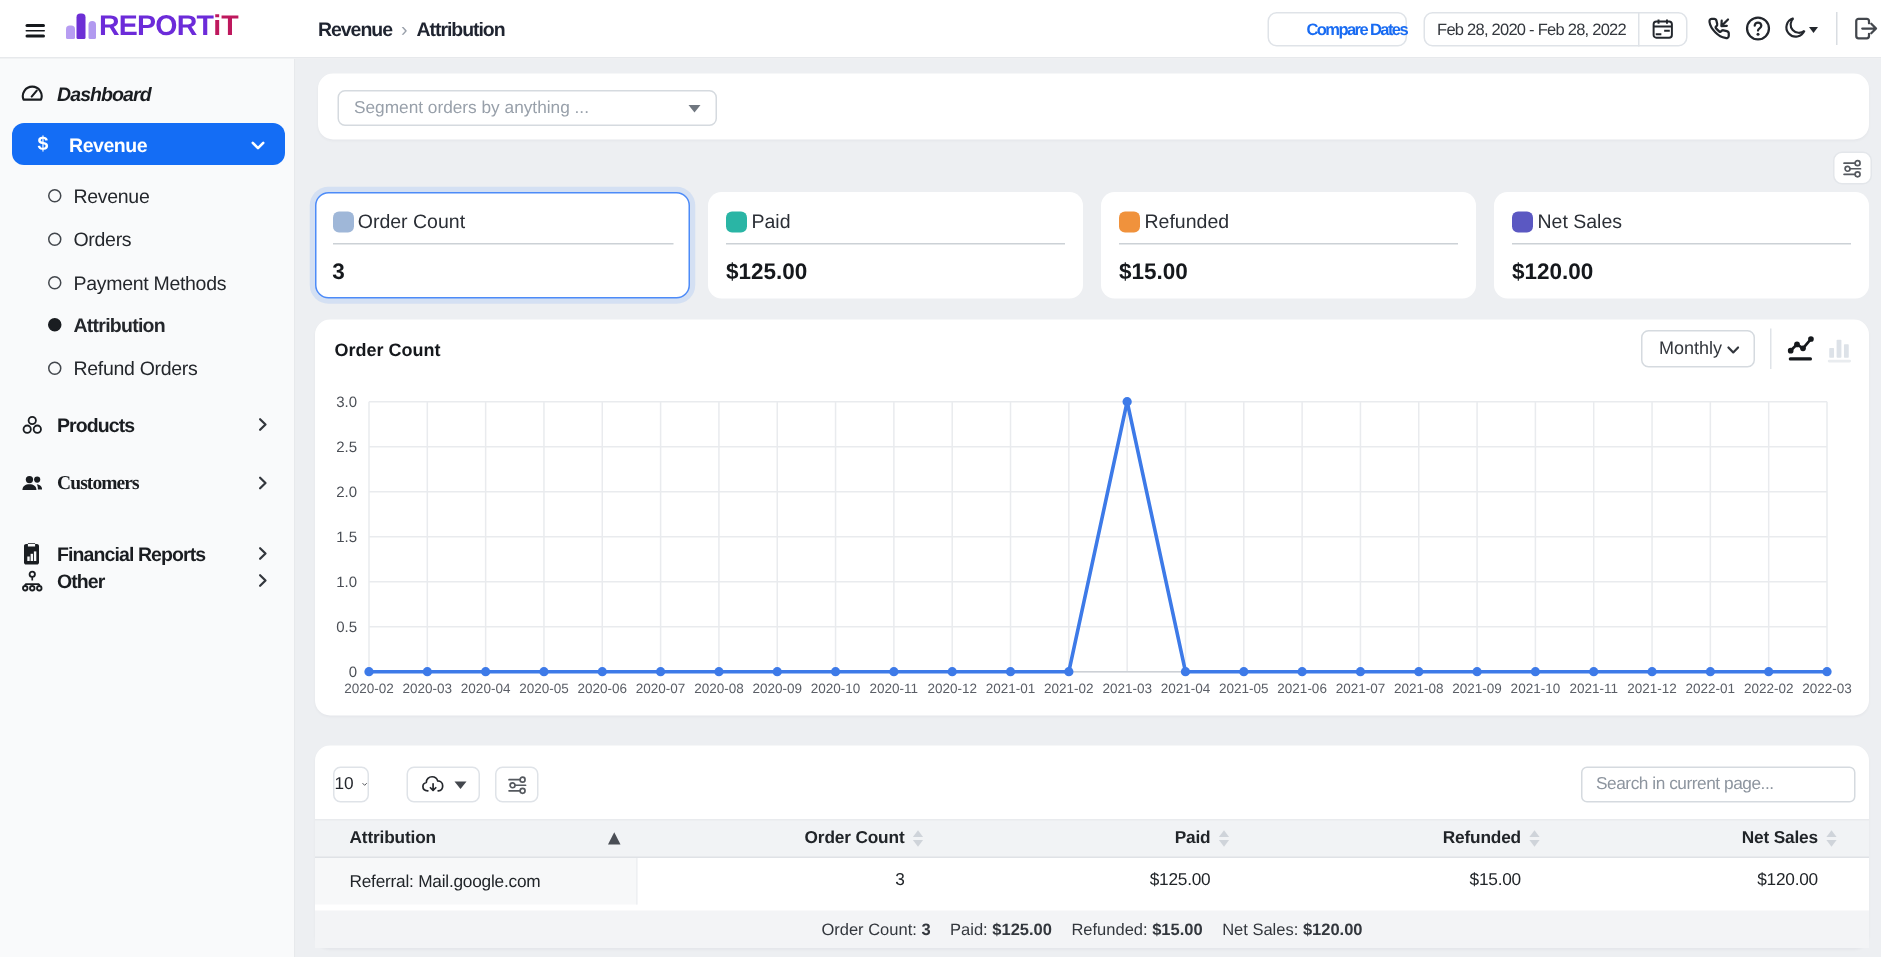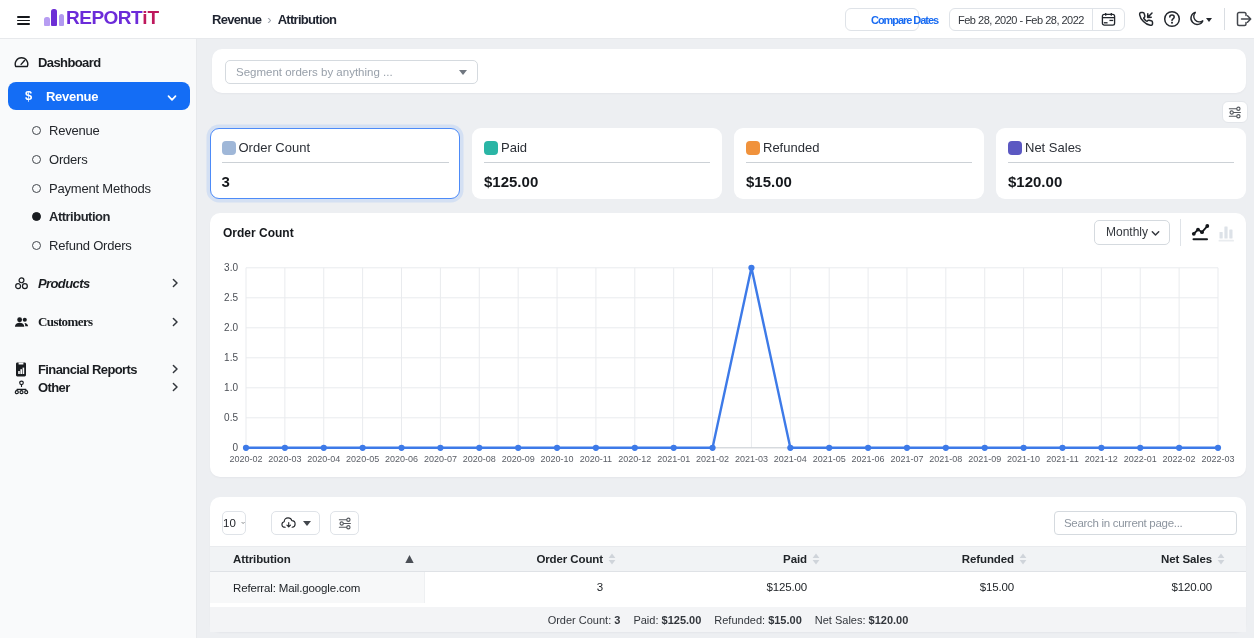--- a/index.html
+++ b/index.html
@@ -10,21 +10,21 @@
 #topbar { position:absolute; left:0; top:0; width:1254px; height:39px; background:#fff; border-bottom:1px solid #e7e9ec; z-index:5; }
 #burger { position:absolute; left:17px; top:16.3px; width:13px; }
 #burger span { display:block; height:1.8px; background:#15181c; border-radius:1px; margin-bottom:1.5px; }
 #logo { position:absolute; left:44px; top:9px; height:17px; width:22px; }
 .lbar { position:absolute; bottom:0; border-radius:2.5px 2.5px 1px 1px; }
 #logotext { position:absolute; left:66px; top:7px; font-size:19px; font-weight:700; letter-spacing:-0.5px; color:#6c2bd9; }
 #logotext .or { color:#be185d; letter-spacing:0; }
 #crumb { position:absolute; left:212px; top:12px; font-size:13px; font-weight:700; letter-spacing:-0.7px; color:#1f2430; white-space:nowrap; }
 #crumb .sep { color:#9aa1ab; font-weight:400; padding:0 6px; letter-spacing:0; }
 .tbtn { position:absolute; top:8px; height:23px; background:#fff; border:1px solid #dfe3e8; border-radius:6px; display:flex; align-items:center; white-space:nowrap; }
-#cmpbtn { left:845px; width:74px; padding-left:5px; color:#186bf2; font-size:11px; font-weight:700; letter-spacing:-1.05px; gap:20px; }
+#cmpbtn { left:845px; width:93px; padding-left:5px; color:#186bf2; font-size:11px; font-weight:700; letter-spacing:-1.05px; gap:20px; }
 #dategrp { left:949px; width:176px; }
 #dategrp .dtxt { width:142px; text-align:center; font-size:11px; letter-spacing:-0.5px; color:#33373d; }
 #dategrp .dsep { width:1px; background:#dfe3e8; height:23px; }
 #dategrp .dcal { flex:1; display:flex; align-items:center; justify-content:center; }
 .topic { position:absolute; top:10px; }
 #topdiv { position:absolute; left:1224px; top:8px; width:1px; height:22px; background:#d9dde2; }
 
 #sidebar { position:absolute; left:0; top:39px; width:197px; height:599px; background:#f9fafb; border-right:1px solid #e7e9ec; }
 .snav { position:absolute; left:0; width:196px; height:30px; display:flex; align-items:center; font-size:13px; font-weight:700; letter-spacing:-0.6px; color:#1a1d21; }
 .snav .ic { position:absolute; left:14px; width:15px; height:15px; display:flex; }
@@ -138,21 +138,21 @@
     <div id="topdiv"></div>
     <div class="topic" style="left:1235px;">
       <svg width="18" height="18" viewBox="0 0 18 18" fill="none" stroke="#43474d" stroke-width="1.5" stroke-linecap="round" stroke-linejoin="round">
           <path d="M11 5.5 L11 4 C11 3.2 10.4 2.5 9.5 2.5 L4 2.5 C3.2 2.5 2.5 3.2 2.5 4 L2.5 14 C2.5 14.8 3.2 15.5 4 15.5 L9.5 15.5 C10.4 15.5 11 14.8 11 14 L11 12.5"></path>
           <path d="M6.5 9 L15.5 9 M12.5 5.8 L15.7 9 L12.5 12.2"></path>
         </svg>
     </div>
   </div>
 
   <div id="sidebar">
-    <div class="snav" style="top:8px;">
+    <div class="snav" style="top:8px;font-style:italic;">
       <span class="ic">
           <svg width="15" height="15" viewBox="0 0 16 16" fill="none" stroke="#1a1d21" stroke-width="1.5">
             <path d="M1.8 12.2 A6.7 6.7 0 1 1 14.2 12.2 Z" stroke-linejoin="round"></path>
             <path d="M7.6 10 L11.2 5.8" stroke-linecap="round"></path>
           </svg>
         </span>
       <span class="tx">Dashboard</span>
     </div>
     <div id="revpill">
       <span class="dollar">$</span>
@@ -174,21 +174,21 @@
         <span class="tx">Payment Methods</span>
       </div>
     <div class="ssub" style="top:162.8px;">
         <span class="bullet fill"></span>
         <span class="tx" style="font-weight:700; letter-spacing:-0.5px;">Attribution</span>
       </div>
     <div class="ssub" style="top:191.8px;">
         <span class="bullet"></span>
         <span class="tx">Refund Orders</span>
       </div>
-    <div class="snav" style="top:229px;font-style:italic;">
+    <div class="snav" style="top:229px;">
       <span class="ic">
           <svg width="15" height="15" viewBox="0 0 16 16" fill="none" stroke="#1a1d21" stroke-width="1.3">
             <circle cx="8" cy="4.6" r="2.6"></circle>
             <circle cx="4.4" cy="10.8" r="2.6"></circle>
             <circle cx="11.6" cy="10.8" r="2.6"></circle>
           </svg>
         </span>
       <span class="tx">Products</span>
       <span class="chev"><svg width="12" height="12" viewBox="0 0 12 12" fill="none" stroke="#33373d" stroke-width="1.5" stroke-linecap="round" stroke-linejoin="round">
             <path d="M4.4 2.5 L8 6 L4.4 9.5"></path>

